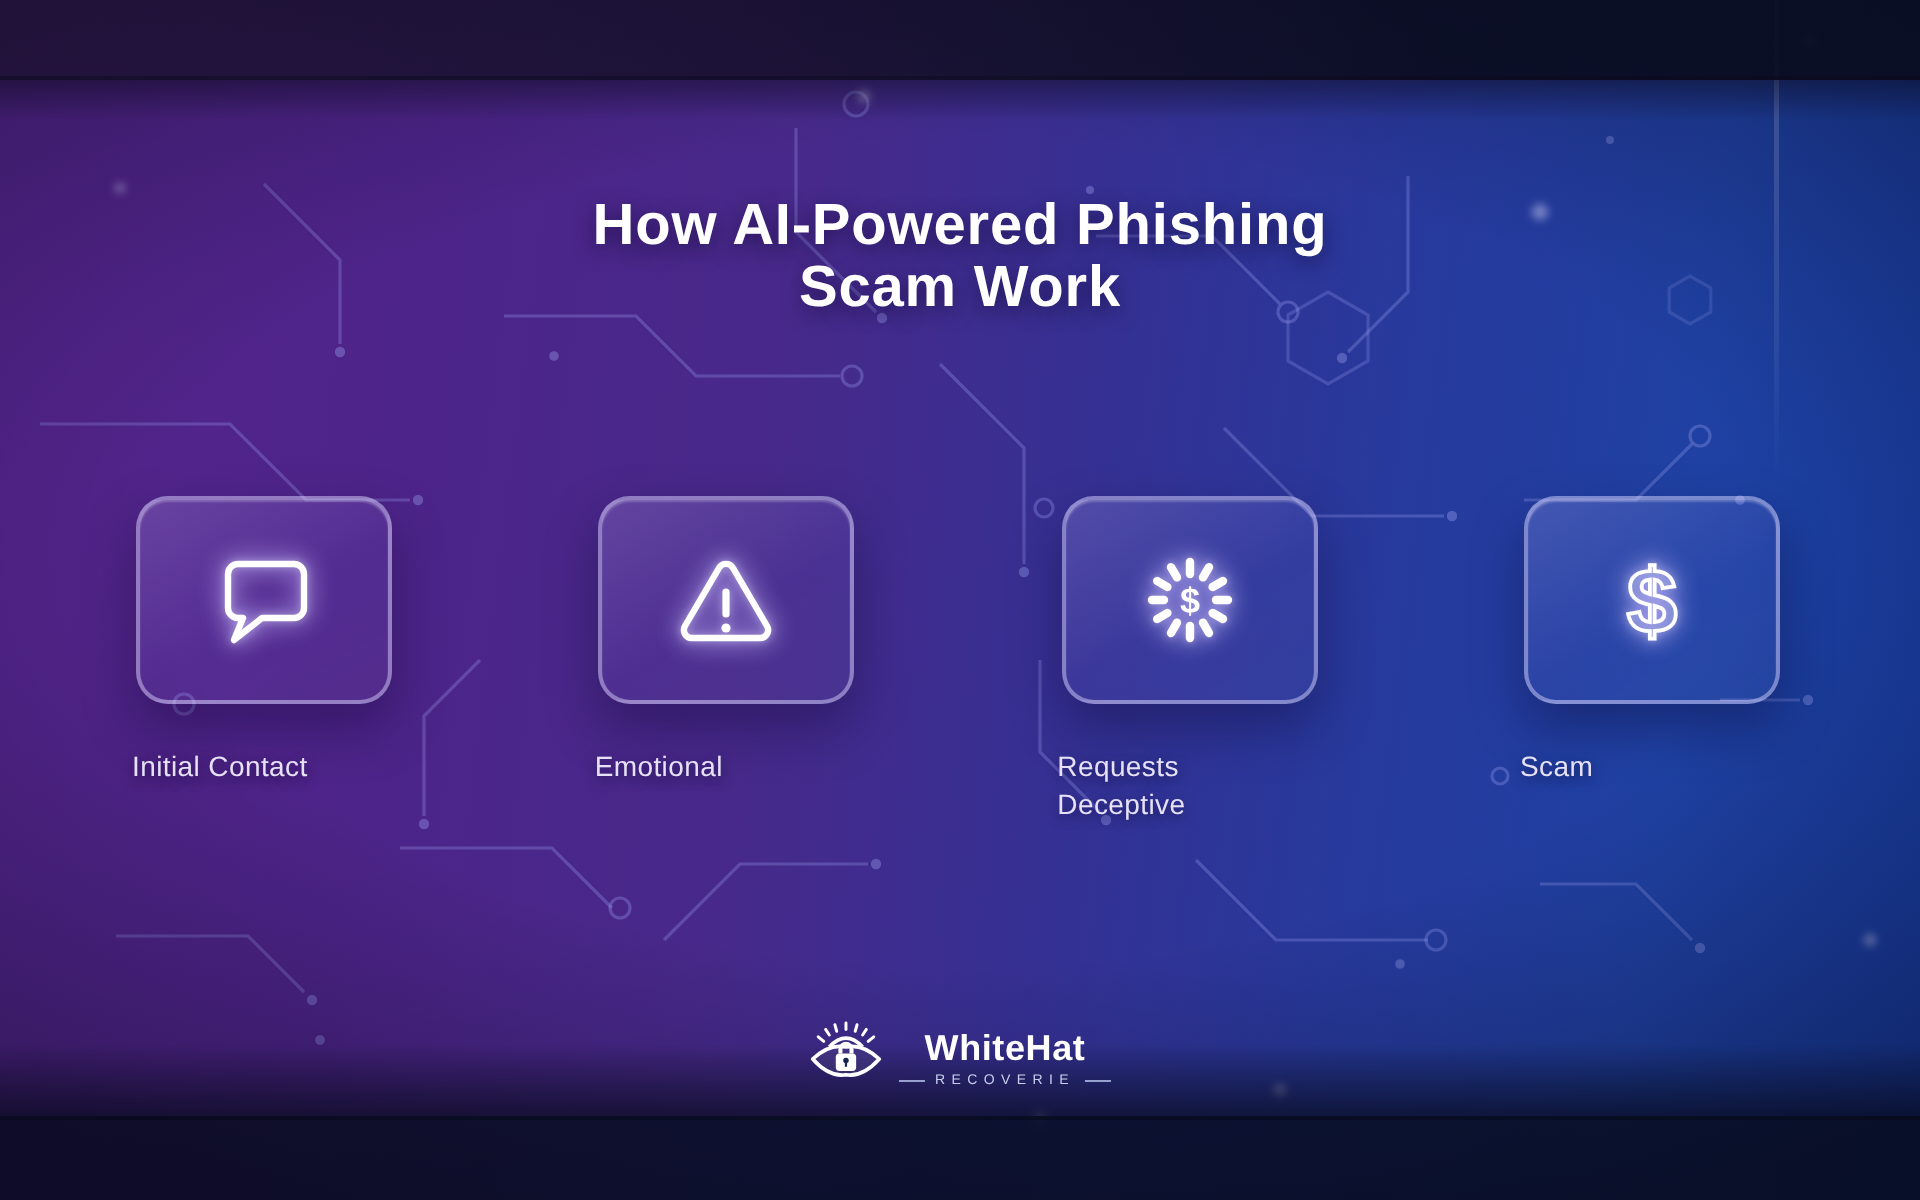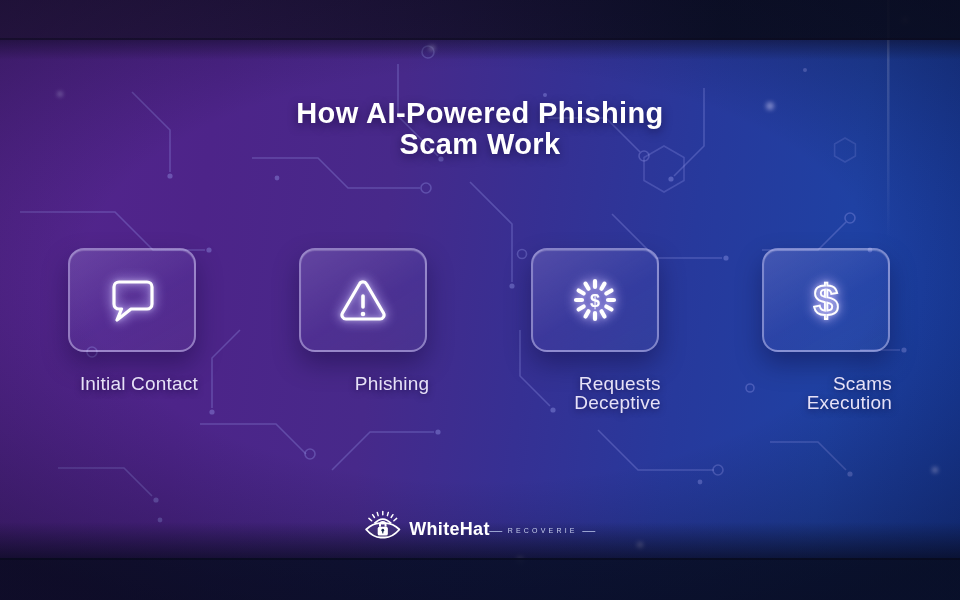--- a/index.html
+++ b/index.html
@@ -30,28 +30,28 @@
 
   .cards{position:absolute;left:68px;top:248px;width:822px;
     display:flex;justify-content:space-between;}
   .step{width:128px;display:flex;flex-direction:column;align-items:center;}
   .card{width:128px;height:104px;border-radius:16px;
     border:2px solid rgba(224,220,255,.45);
     background:linear-gradient(150deg, rgba(200,191,255,.20), rgba(150,142,242,.08) 55%, rgba(255,255,255,.04));
     box-shadow:0 12px 26px rgba(8,4,40,.35), inset 0 1px 1px rgba(255,255,255,.22);
     display:flex;align-items:center;justify-content:center;}
   .icon-svg{filter:drop-shadow(0 0 6px rgba(168,146,255,.9)) drop-shadow(0 0 2px rgba(255,255,255,.55));}
-  .step-label{margin-top:22px;width:132px;text-align:right;color:#e6e1f7;
-    font-size:19px;line-height:19px;letter-spacing:.2px;
+  .step-label{margin-top:22px;width:132px;text-align:left;color:#e6e1f7;
+    font-size:14px;line-height:19px;letter-spacing:.2px;
     text-shadow:0 2px 6px rgba(15,8,45,.5);}
   .step-label span{display:block;}
 
   .logo{position:absolute;left:50%;bottom:50px;transform:translateX(-50%);
     display:flex;align-items:center;gap:8px;}
-  .logo-text{display:flex;flex-direction:row;align-items:center;}
+  .logo-text{display:flex;flex-direction:column;align-items:center;}
   .brand{color:#ffffff;font-weight:bold;font-size:18px;letter-spacing:.3px;line-height:19px;}
   .tagline-row{display:flex;align-items:center;gap:5px;margin-top:3px;}
   .dash{display:inline-block;width:13px;height:1px;background:#98a2cf;}
   .tagline{color:#c7cfec;font-size:7px;letter-spacing:3.2px;line-height:8px;}
 </style>
 </head>
 <body>
 
 <div class="stage">
 
@@ -156,21 +156,21 @@
 
     <div class="step">
       <div class="card">
         <svg class="icon-svg" width="64" height="56" viewBox="0 0 64 56">
           <path d="M28.5,12 a4,4 0 0 1 7,0 l17,29 a4,4 0 0 1 -3.5,6 h-34 a4,4 0 0 1 -3.5,-6 z" fill="none" stroke="#ffffff" stroke-width="3.2" stroke-linejoin="round"></path>
           <line x1="32" y1="24" x2="32" y2="35" stroke="#ffffff" stroke-width="3.6" stroke-linecap="round"></line>
           <circle cx="32" cy="42" r="2.3" fill="#ffffff"></circle>
         </svg>
       </div>
       <div class="step-label">
-        <span>Phishing</span>
+        <span>Emotional</span>
       </div>
     </div>
 
     <div class="step">
       <div class="card">
         <svg class="icon-svg" width="64" height="56" viewBox="0 0 64 56">
           <g stroke="#ffffff" stroke-width="4.2" stroke-linecap="round">
             <line x1="45" y1="28" x2="51" y2="28"></line>
             <line x1="43.3" y1="34.5" x2="48.5" y2="37.5"></line>
             <line x1="38.5" y1="39.3" x2="41.5" y2="44.5"></line>
@@ -193,22 +193,21 @@
       </div>
     </div>
 
     <div class="step">
       <div class="card">
         <svg class="icon-svg" width="64" height="56" viewBox="0 0 64 56">
           <text x="32" y="44" text-anchor="middle" fill="rgba(255,255,255,0.10)" stroke="#ffffff" stroke-width="1.9" font-family="Liberation Sans, sans-serif" font-weight="bold" font-size="45">$</text>
         </svg>
       </div>
       <div class="step-label">
-        <span>Scams</span>
-        <span>Execution</span>
+        <span>Scam</span>
       </div>
     </div>
 
 
   </div>
 
   <div class="logo">
     <svg class="logo-icon" width="37" height="41" viewBox="0 0 40 44">
       <g stroke="#ffffff" stroke-width="1.6" stroke-linecap="round">
         <line x1="20" y1="2.5" x2="20" y2="6"></line>

